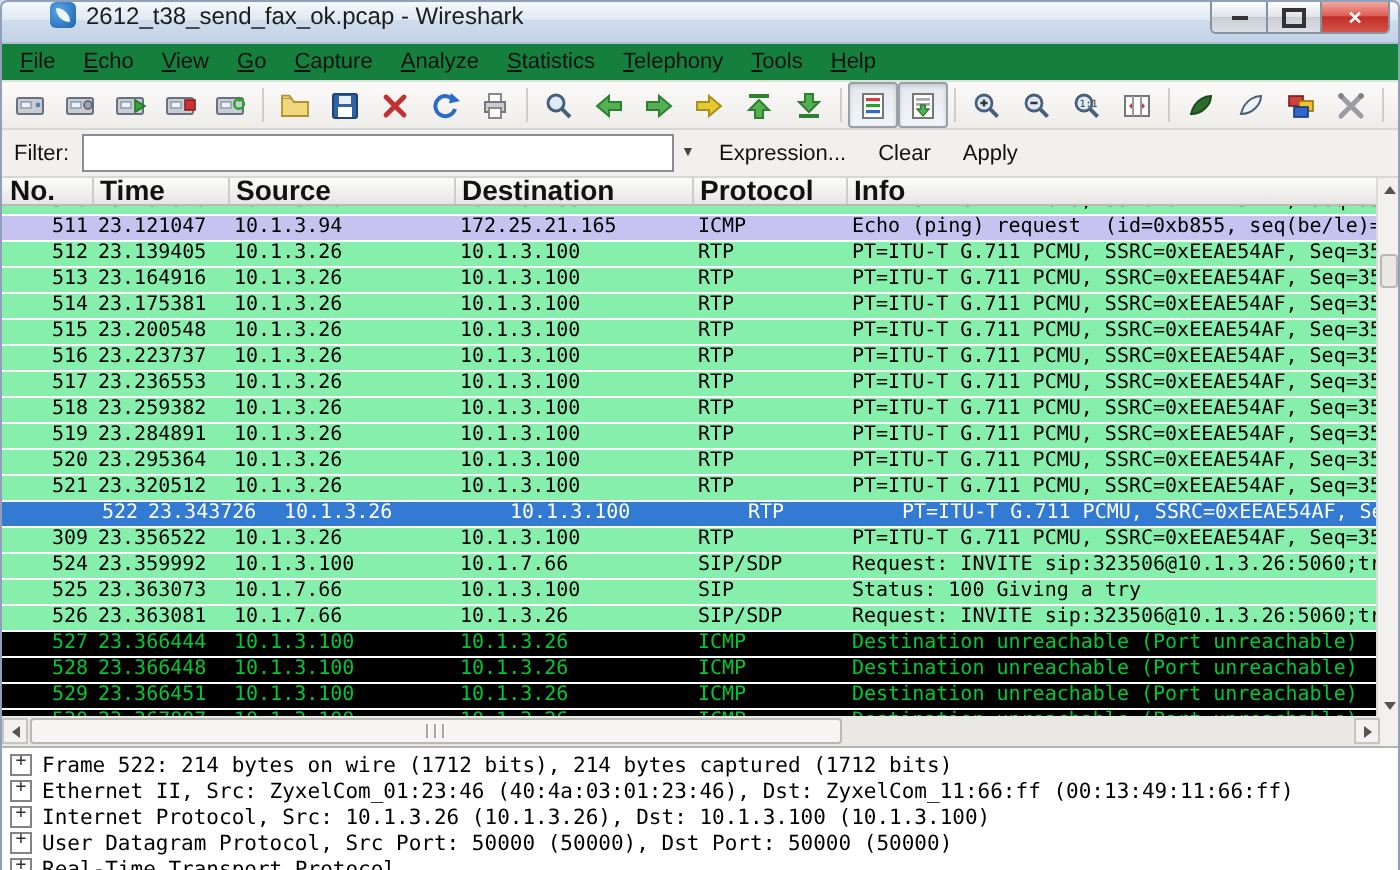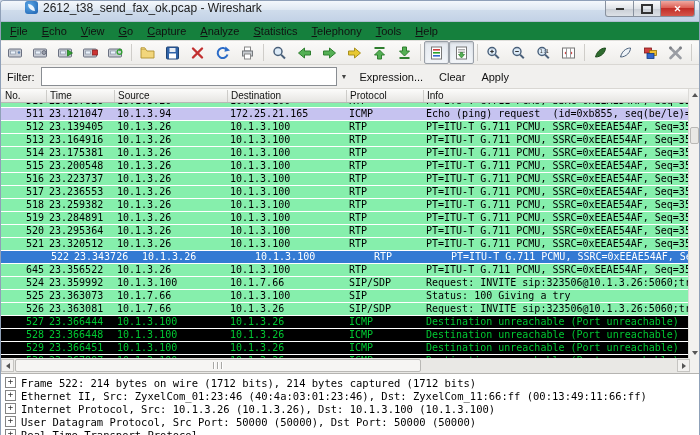--- a/index.html
+++ b/index.html
@@ -49,21 +49,21 @@
   .filter-input{width:288px;height:17px;border:1px solid #898d92;background:#fff;
     font-size:11px;padding:0 3px;font-family:"Liberation Sans",sans-serif;}
   .combo-arrow{width:15px;height:19px;display:flex;align-items:center;justify-content:center;
     font-size:7px;color:#444;}
   .flat-btn{padding:2px 8px;color:#111;font-size:11px;}
 
   
   .packetlist{position:relative;height:284px;background:#fff;}
   .pl-header{height:13px;display:flex;width:689px;
     background:linear-gradient(#fcfcfb,#e6e5e2);border-bottom:1px solid #bab9b6;
-    font-size:10px;font-weight:normal;color:#111;align-items:center;}
+    font-size:14px;font-weight:bold;color:#111;}
   .hcell{border-right:1px solid #cdccc9;padding-left:3px;line-height:12px;
     white-space:nowrap;overflow:hidden;box-sizing:border-box;}
   .rows{height:256px;overflow:hidden;width:689px;}
   .prow{height:12px;display:flex;border-bottom:1px solid #fff;
     font-family:"DejaVu Sans Mono",monospace;font-size:10px;line-height:12px;color:#000;}
   .prow span{white-space:pre;overflow:hidden;box-sizing:border-box;display:block;}
   .c-no{width:46px;text-align:right;padding-right:3px;flex:0 0 auto;}
   .c-time{width:68px;padding-left:2px;flex:0 0 auto;}
   .c-src{width:113px;padding-left:2px;flex:0 0 auto;}
   .c-dst{width:119px;padding-left:2px;flex:0 0 auto;}
@@ -448,21 +448,21 @@
         </div>
       <div class="prow r-sel">
           <span class="c-no">522</span>
           <span class="c-time">23.343726</span>
           <span class="c-src">10.1.3.26</span>
           <span class="c-dst">10.1.3.100</span>
           <span class="c-proto">RTP</span>
           <span class="c-info">PT=ITU-T G.711 PCMU, SSRC=0xEEAE54AF, Seq=35</span>
         </div>
       <div class="prow r-rtp">
-          <span class="c-no">645</span>
+          <span class="c-no">309</span>
           <span class="c-time">23.356522</span>
           <span class="c-src">10.1.3.26</span>
           <span class="c-dst">10.1.3.100</span>
           <span class="c-proto">RTP</span>
           <span class="c-info">PT=ITU-T G.711 PCMU, SSRC=0xEEAE54AF, Seq=35</span>
         </div>
       <div class="prow r-rtp">
           <span class="c-no">524</span>
           <span class="c-time">23.359992</span>
           <span class="c-src">10.1.3.100</span>

